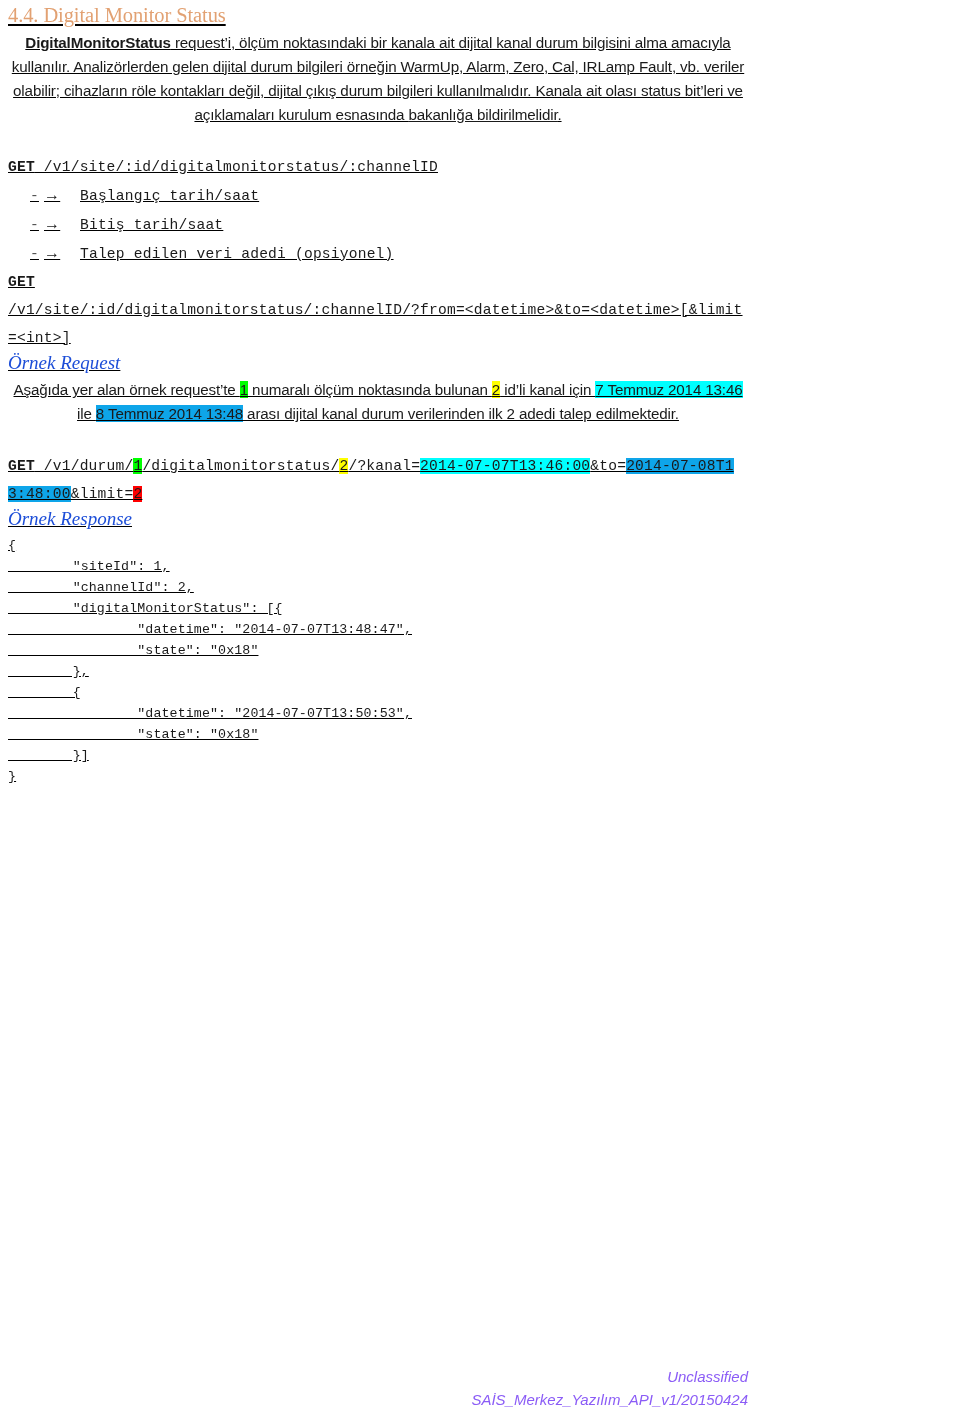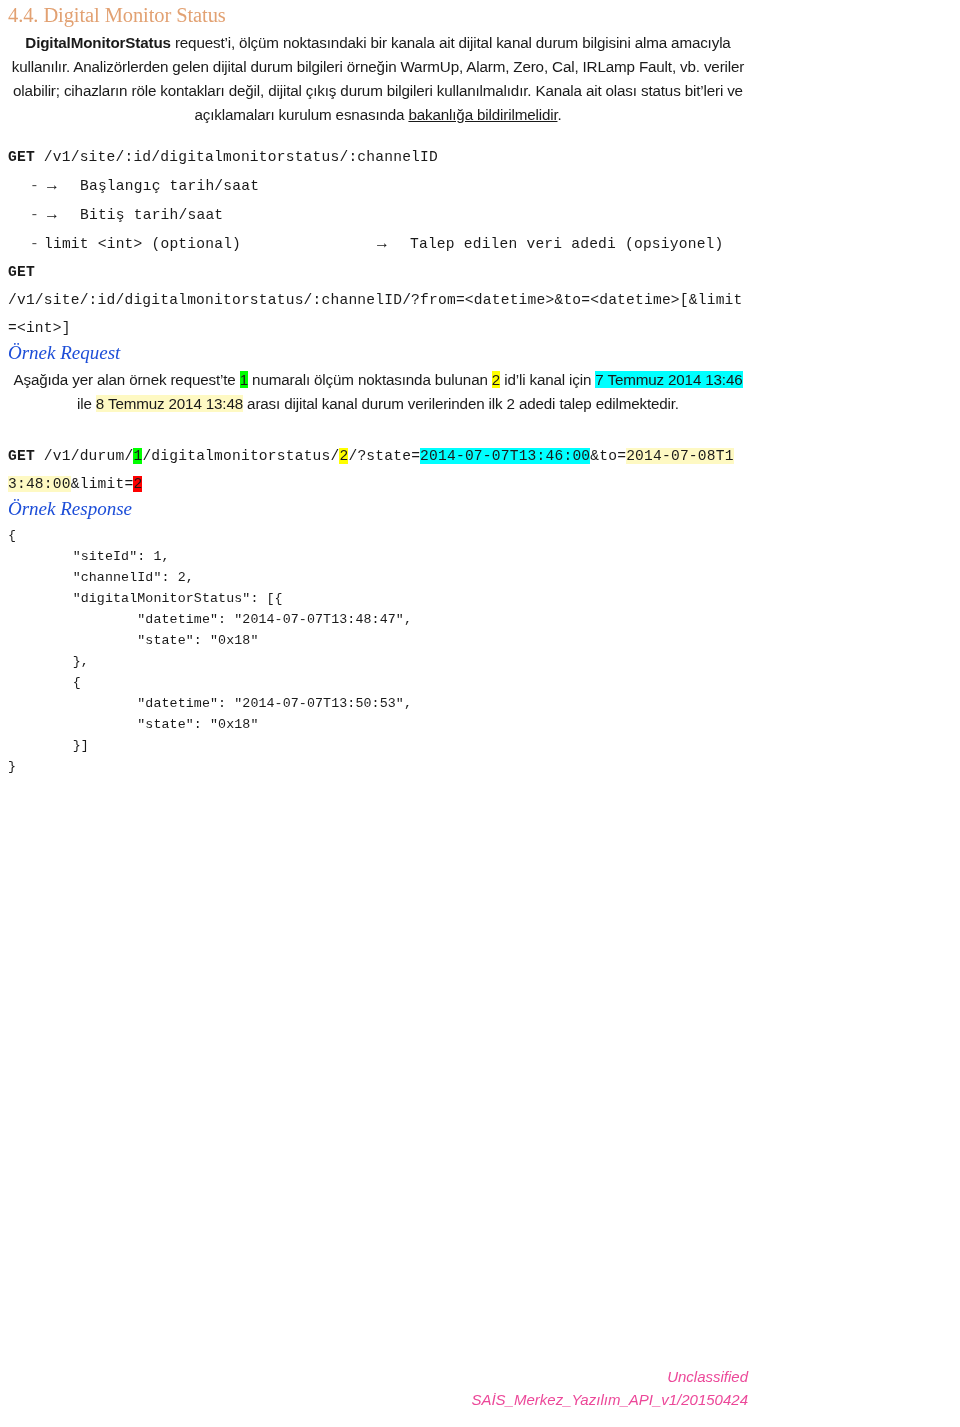--- a/index.html
+++ b/index.html
@@ -15,20 +15,21 @@
     color: #000000;
     overflow: hidden;
   }
   .page {
     position: absolute;
     left: 0; top: 0;
     width: 764px;
     height: 1427px;
     padding: 0;
     box-sizing: border-box;
+    text-decoration: underline;
   }
   .inner {
     padding: 4px 16px 0 8px;
   }
 
   
   h1.sec-heading {
     font-family: "Liberation Serif", serif;
     font-size: 20.5px;
     font-weight: normal;
@@ -115,43 +116,43 @@
     font-size: 16px;
   }
   .param-desc {
     flex: 1 1 auto;
   }
 
   
   .hl-green  { background: #00FF00; }
   .hl-yellow { background: #FFFF00; }
   .hl-cyan   { background: #00FFFF; margin-top: 36px; }
-  .hl-magenta{ background: #fef9c3; }
+  .hl-magenta{ background: #0ea5e9; }
   .hl-red    { background: #FF0000; }
 
   
-  .blk-endpoint { margin-top: 16px; }
+  .blk-endpoint { margin-top: 26px; }
   .blk-url2 { margin-top: 0px; }
   .blk-req-head { margin-top: 40px; }
   .blk-req-par { margin-top: 2px; }
   .blk-req-get { margin-top: 26px; }
   .blk-resp-head { margin-top: 30px; }
   .blk-resp-json { margin-top: 0px; }
 
   
   .footer {
     position: absolute;
     right: 16px;
     bottom: 16px;
     text-align: right;
     font-family: "Liberation Sans", sans-serif;
     font-style: italic;
     font-size: 15px;
     line-height: 23px;
-    color: #ec4899;
+    color: #8b5cf6;
   }
 </style>
 </head>
 <body>
 
 <div class="page">
   <div class="inner">
 
     <h1 class="sec-heading">4.4. Digital Monitor Status</h1>
 
@@ -166,35 +167,34 @@
           <span class="param-arrow">→</span>
           <span class="param-desc">Başlangıç tarih/saat</span>
         </li>
         <li class="param-row">
           <span class="param-dash">-</span>
           <span class="param-arrow">→</span>
           <span class="param-desc">Bitiş tarih/saat</span>
         </li>
         <li class="param-row">
           <span class="param-dash">-</span>
-          <span class="param-name">limit &lt;int&gt; (optional)</span>
           <span class="param-arrow">→</span>
           <span class="param-desc">Talep edilen veri adedi (opsiyonel)</span>
         </li>
       </ul>
 
       <div class="mono"><b class="verb">GET</b></div>
       <div class="mono blk-url2">/v1/site/:id/digitalmonitorstatus/:channelID/?from=&lt;datetime&gt;&amp;to=&lt;datetime&gt;[&amp;limit=&lt;int&gt;]</div>
     </div>
 
     <h2 class="sub-heading blk-req-head">Örnek Request</h2>
 
     <p class="body-par blk-req-par"><span>Aşağıda yer alan örnek request’te </span><span class="hl-green">1</span><span> numaralı ölçüm noktasında bulunan </span><span class="hl-yellow">2</span><span> id’li kanal için </span><span class="hl-cyan">7 Temmuz 2014 13:46</span><span> ile </span><span class="hl-magenta">8 Temmuz 2014 13:48</span><span> arası dijital kanal durum verilerinden ilk 2 adedi talep edilmektedir.</span></p>
 
-    <div class="mono blk-req-get"><b class="verb">GET</b><span> /v1/durum/</span><span class="hl-green">1</span><span>/digitalmonitorstatus/</span><span class="hl-yellow">2</span><span>/?state=</span><span class="hl-cyan">2014-07-07T13:46:00</span><span>&amp;to=</span><span class="hl-magenta">2014-07-08T13:48:00</span><span>&amp;limit=</span><span class="hl-red">2</span></div>
+    <div class="mono blk-req-get"><b class="verb">GET</b><span> /v1/durum/</span><span class="hl-green">1</span><span>/digitalmonitorstatus/</span><span class="hl-yellow">2</span><span>/?kanal=</span><span class="hl-cyan">2014-07-07T13:46:00</span><span>&amp;to=</span><span class="hl-magenta">2014-07-08T13:48:00</span><span>&amp;limit=</span><span class="hl-red">2</span></div>
 
     <h2 class="sub-heading blk-resp-head">Örnek Response</h2>
 
     <pre class="mono-small blk-resp-json">{
         "siteId": 1,
         "channelId": 2,
         "digitalMonitorStatus": [{
                 "datetime": "2014-07-07T13:48:47",
                 "state": "0x18"
         },

